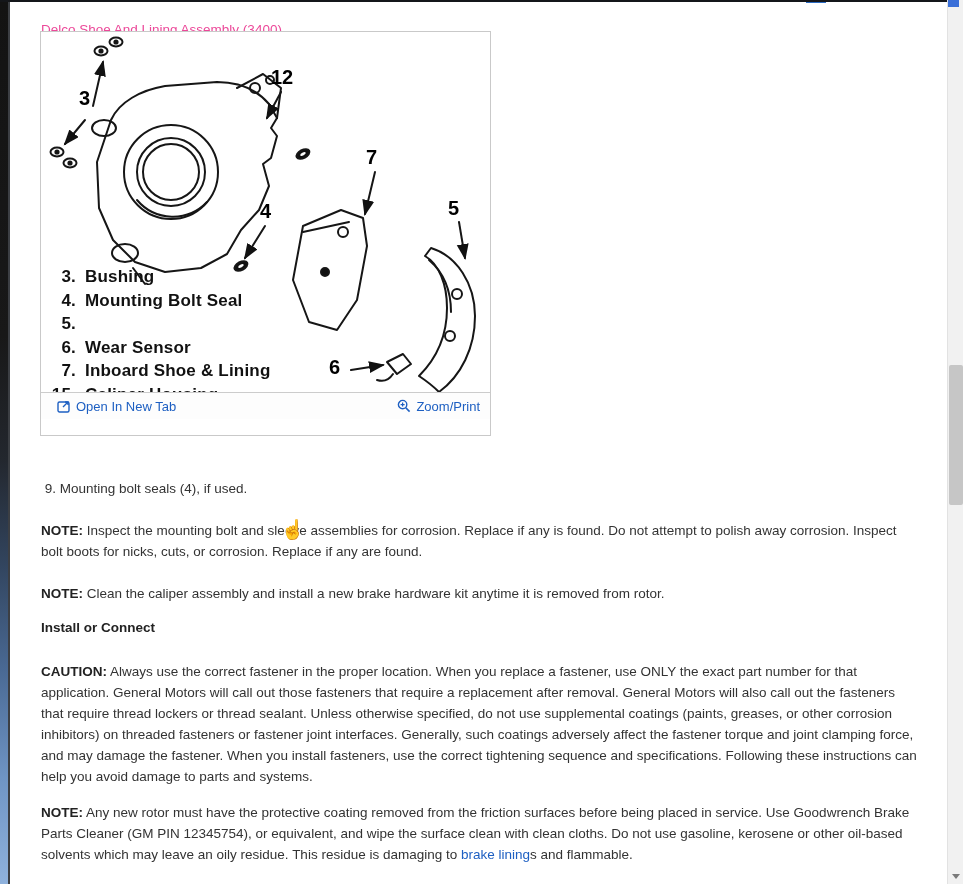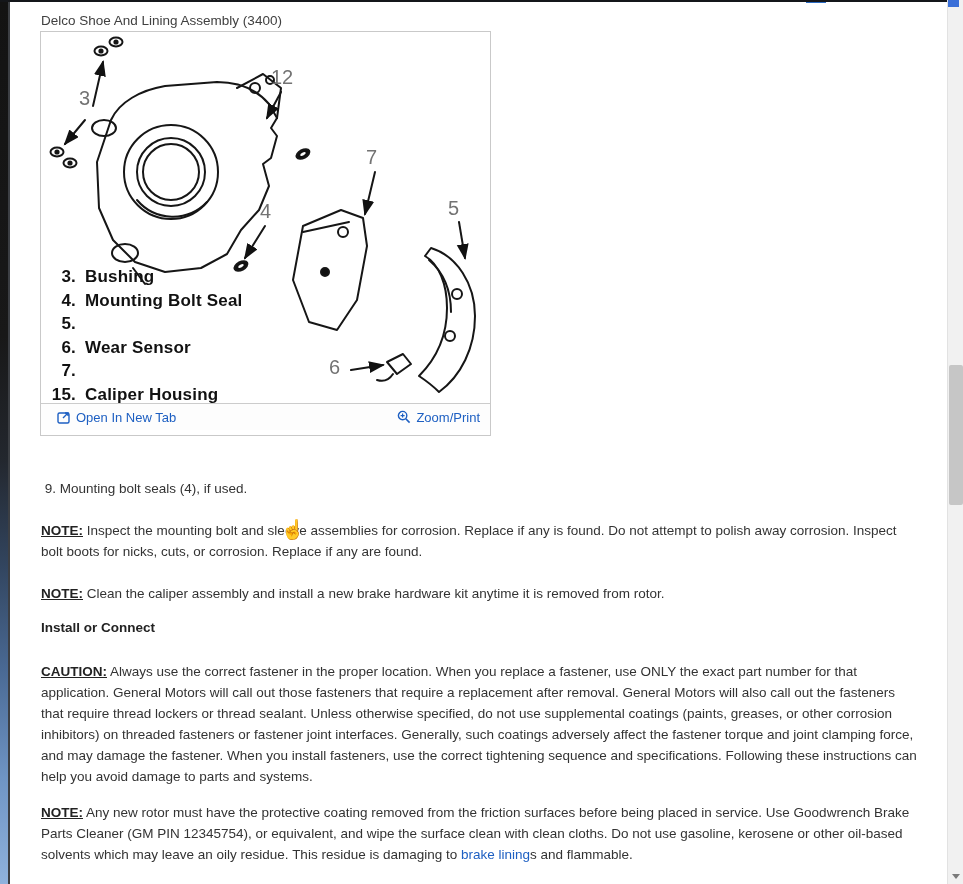--- a/index.html
+++ b/index.html
@@ -9,43 +9,43 @@
 
   
   .top-edge { position:absolute; left:0; top:0; width:963px; height:2px; background:#14161a; z-index:9; }
   .left-strip { position:absolute; left:0; top:0; width:8px; height:884px; z-index:8;
     background:linear-gradient(#131313 0%, #181818 38%, #23272e 52%, #32455f 64%, #4a6a95 76%, #6f94c4 88%, #8fb2dd 100%); }
   .left-strip-line { position:absolute; left:8px; top:0; width:2px; height:884px; background:#3c3f44; z-index:8; }
   .frag1 { position:absolute; left:806px; top:0; width:20px; height:3px; background:#2b6bc3; }
   .frag2 { position:absolute; left:948px; top:0; width:11px; height:7px; background:#3a6fd8; z-index:12; }
 
   
-  .page-title { position:absolute; left:41px; top:13px; font-size:13.5px; color:#404040; }
+  .page-title { position:absolute; left:41px; top:22px; font-size:13.5px; color:#ec4899; }
 
   
   .figure-box { position:absolute; left:40px; top:31px; width:451px; height:405px;
     border:1px solid #c9c9c9; background:#fff; }
   .figure-canvas { position:relative; width:449px; height:377px; overflow:hidden; }
   .figure-canvas svg { position:absolute; left:0; top:0; }
-  .callout { position:absolute; font-weight:normal; font-size:20px; color:#737373; line-height:1; }
+  .callout { position:absolute; font-weight:bold; font-size:20px; color:#000000; line-height:1; }
   .legend { position:absolute; left:10px; top:233px; font-weight:bold; font-size:17px;
     color:#111; line-height:23.5px; letter-spacing:0.2px; }
   .legend-row { display:flex; }
   .legend-num { width:34px; text-align:right; padding-right:9px; }
-  .figure-footer { position:absolute; left:0; bottom:5px; width:449px; height:27px;
+  .figure-footer { position:absolute; left:0; bottom:16px; width:449px; height:27px;
     border-top:1px solid #ccc; background:#fdfdfd; display:flex; align-items:center;
     justify-content:space-between; padding:0 10px 0 16px; }
   .fig-link { display:flex; align-items:center; gap:5px; color:#1d5fc2; font-size:13px; cursor:pointer; }
 
   
   .content { position:absolute; left:41px; top:479px; width:877px; color:#333;
     font-size:13.5px; line-height:21px; }
   .list-line { white-space:pre-wrap; line-height:20px; }
   .para { margin-top:21px; }
-  .para b { color:#222;text-decoration:underline; }
+  .para b { color:#222; }
   .subheading { margin-top:13px; font-weight:bold; color:#222; }
   .para.caution { margin-top:23px; }
   .para.last-note { margin-top:15px; }
   .inline-link { color:#1d5fc2; cursor:pointer; }
 
   
   .cursor { position:absolute; left:281px; top:518px; font-size:19px; color:#4a4a4a; z-index:20;
     text-shadow:0 0 2px #fff; }
 
   
@@ -149,20 +149,21 @@
         </div>
         <div class="legend-row">
           <span class="legend-num">5.</span>
         </div>
         <div class="legend-row">
           <span class="legend-num">6.</span>
           <span>Wear Sensor</span>
         </div>
         <div class="legend-row">
           <span class="legend-num">7.</span>
+          <span>Inboard Shoe &amp; Lining</span>
         </div>
         <div class="legend-row">
           <span class="legend-num">15.</span>
           <span>Caliper Housing</span>
         </div>
       </div>
     </div>
 
     <div class="figure-footer">
       <span class="fig-link">

